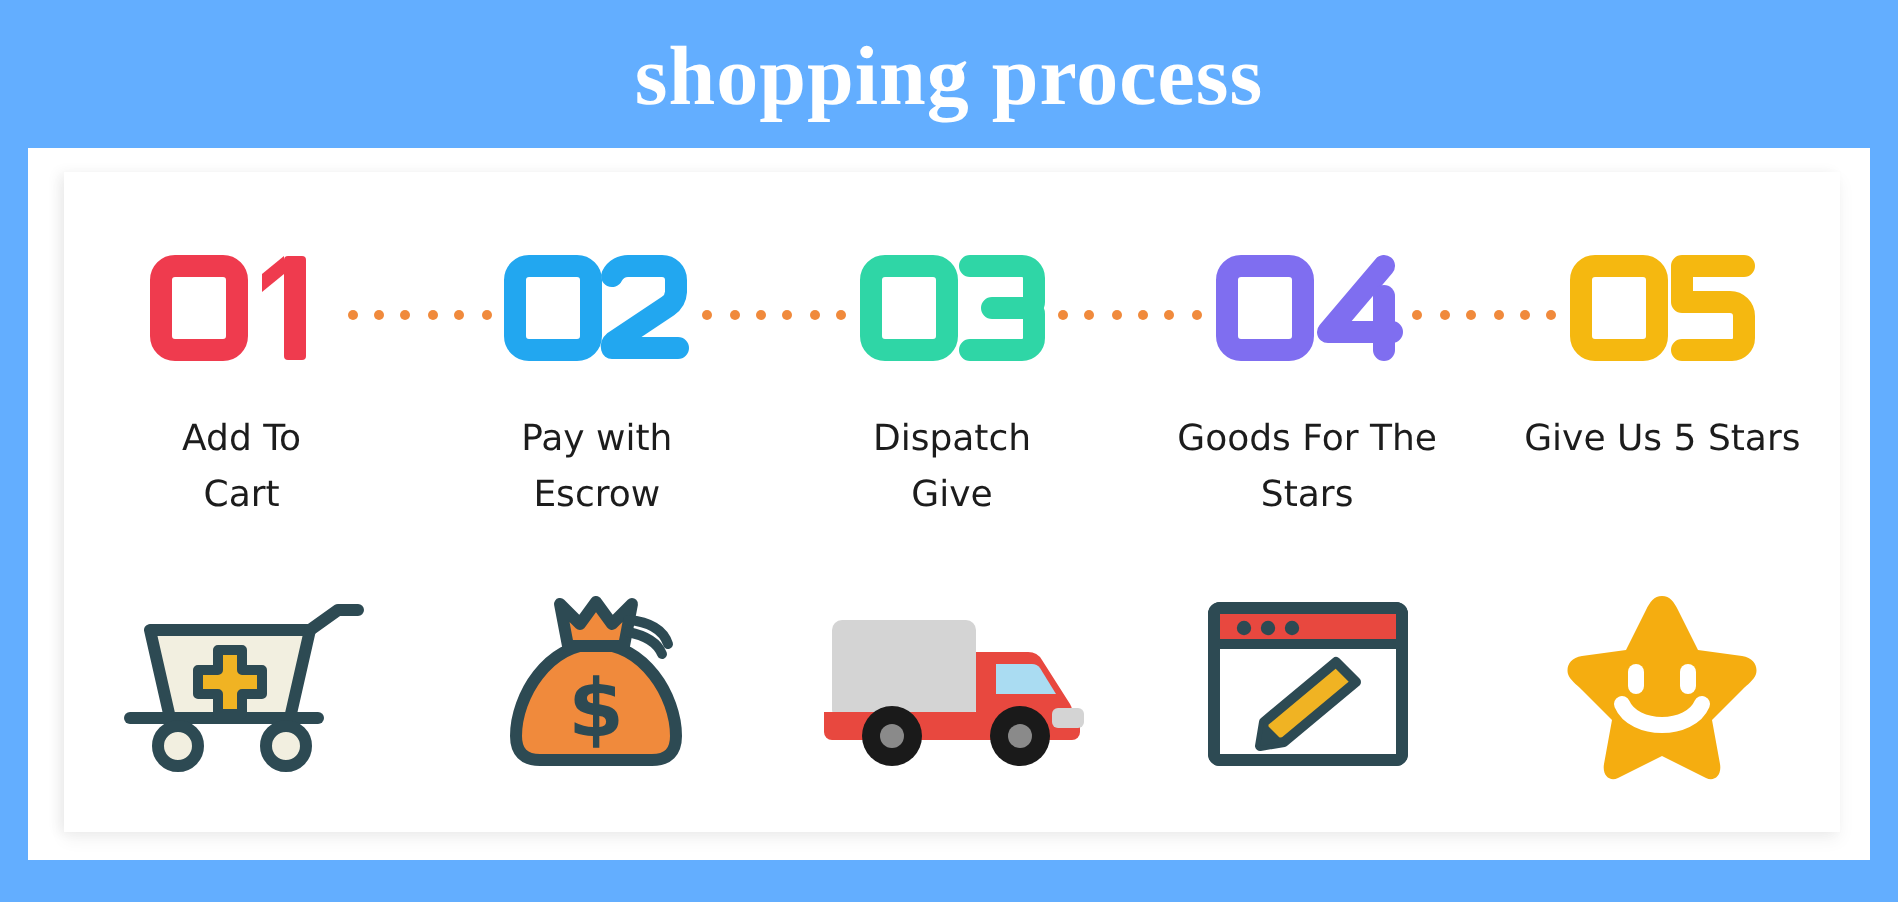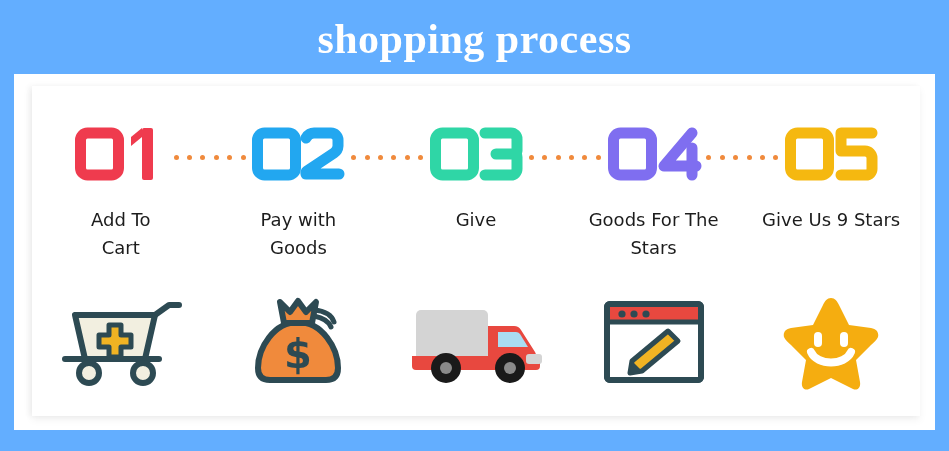--- a/index.html
+++ b/index.html
@@ -161,21 +161,21 @@
       <div class="connector">
         <i></i>
           <i></i>
           <i></i>
           <i></i>
           <i></i>
           <i></i>
       </div>
       <div class="label">
         <div>Pay with</div>
-        <div>Goods</div>
+        <div>Escrow</div>
       </div>
       <div class="icon">
         <svg width="100" height="92" viewBox="0 0 100 92">
           <path d="M50 26 C74 26 90 52 90 72 C90 80 86 84 78 84 L22 84 C14 84 10 80 10 72 C10 52 26 26 50 26 Z" fill="#f08a3c" stroke="#2d4a53" stroke-width="6" stroke-linejoin="round"></path>
           <path d="M36 27 L32 6 L42 16 L50 5 L58 16 L68 6 L64 27 Z" fill="#f08a3c" stroke="#2d4a53" stroke-width="6" stroke-linejoin="round"></path>
           <path d="M66 14 C78 15 84 20 86 26" fill="none" stroke="#2d4a53" stroke-width="5" stroke-linecap="round"></path>
           <path d="M66 20 C76 22 81 26 83 31" fill="none" stroke="#2d4a53" stroke-width="5" stroke-linecap="round"></path>
           <text x="50" y="72" text-anchor="middle" font-family="DejaVu Sans, sans-serif" font-size="40" font-weight="bold" fill="#2d4a53">$</text>
         </svg>
       </div>
@@ -192,20 +192,21 @@
       </div>
       <div class="connector">
         <i></i>
           <i></i>
           <i></i>
           <i></i>
           <i></i>
           <i></i>
       </div>
       <div class="label">
+        <div>Dispatch</div>
         <div>Give</div>
       </div>
       <div class="icon">
         <svg width="140" height="92" viewBox="0 0 140 92">
           <rect x="10" y="14" width="72" height="50" rx="5" fill="#d4d4d4"></rect>
           <path d="M6 60 h128 v10 a4 4 0 0 1 -4 4 H10 a4 4 0 0 1 -4 -4 Z" fill="#e8483f"></path>
           <path d="M82 30 h26 a8 8 0 0 1 7 4 l14 22 a6 6 0 0 1 1 3 v5 H82 Z" fill="#e8483f"></path>
           <path d="M92 36 h18 a5 5 0 0 1 4 2 l8 13 H92 Z" fill="#aadcf2"></path>
           <rect x="120" y="58" width="16" height="10" rx="3" fill="#d4d4d4"></rect>
           <circle cx="40" cy="72" r="15" fill="#1a1a1a"></circle>
@@ -256,21 +257,21 @@
     <div class="step">
       <div class="num">
         <svg width="96" height="56" viewBox="0 0 96 56" aria-hidden="true">
           <g fill="none" stroke="#f5b810" stroke-width="11" stroke-linejoin="round" stroke-linecap="round">
             <rect x="7.5" y="7" width="38" height="42" rx="7"></rect>
             <path d="M89 7 H58 v18 h24 a7 7 0 0 1 7 7 v11 a6 6 0 0 1 -6 6 H58"></path>
           </g>
         </svg>
       </div>
       <div class="label">
-        <div>Give Us 9 Stars</div>
+        <div>Give Us 5 Stars</div>
       </div>
       <div class="icon">
         <svg width="100" height="96" viewBox="0 0 100 96">
           <path d="M50 4 C54 4 56 7 58 11 L68 31 L90 34 C96 35 98 39 97 43 C96 46 93 48 90 51
                    L75 66 L79 88 C80 94 76 97 72 95 L50 84 L28 95 C24 97 20 94 21 88
                    L25 66 L10 51 C7 48 4 46 3 43 C2 39 4 35 10 34 L32 31 L42 11 C44 7 46 4 50 4 Z" fill="#f5ad10"></path>
           <rect x="33" y="38" width="8" height="15" rx="4" fill="#ffffff"></rect>
           <rect x="59" y="38" width="8" height="15" rx="4" fill="#ffffff"></rect>
           <path d="M30 58 C36 72 64 72 70 58" fill="none" stroke="#ffffff" stroke-width="8" stroke-linecap="round"></path>
         </svg>

